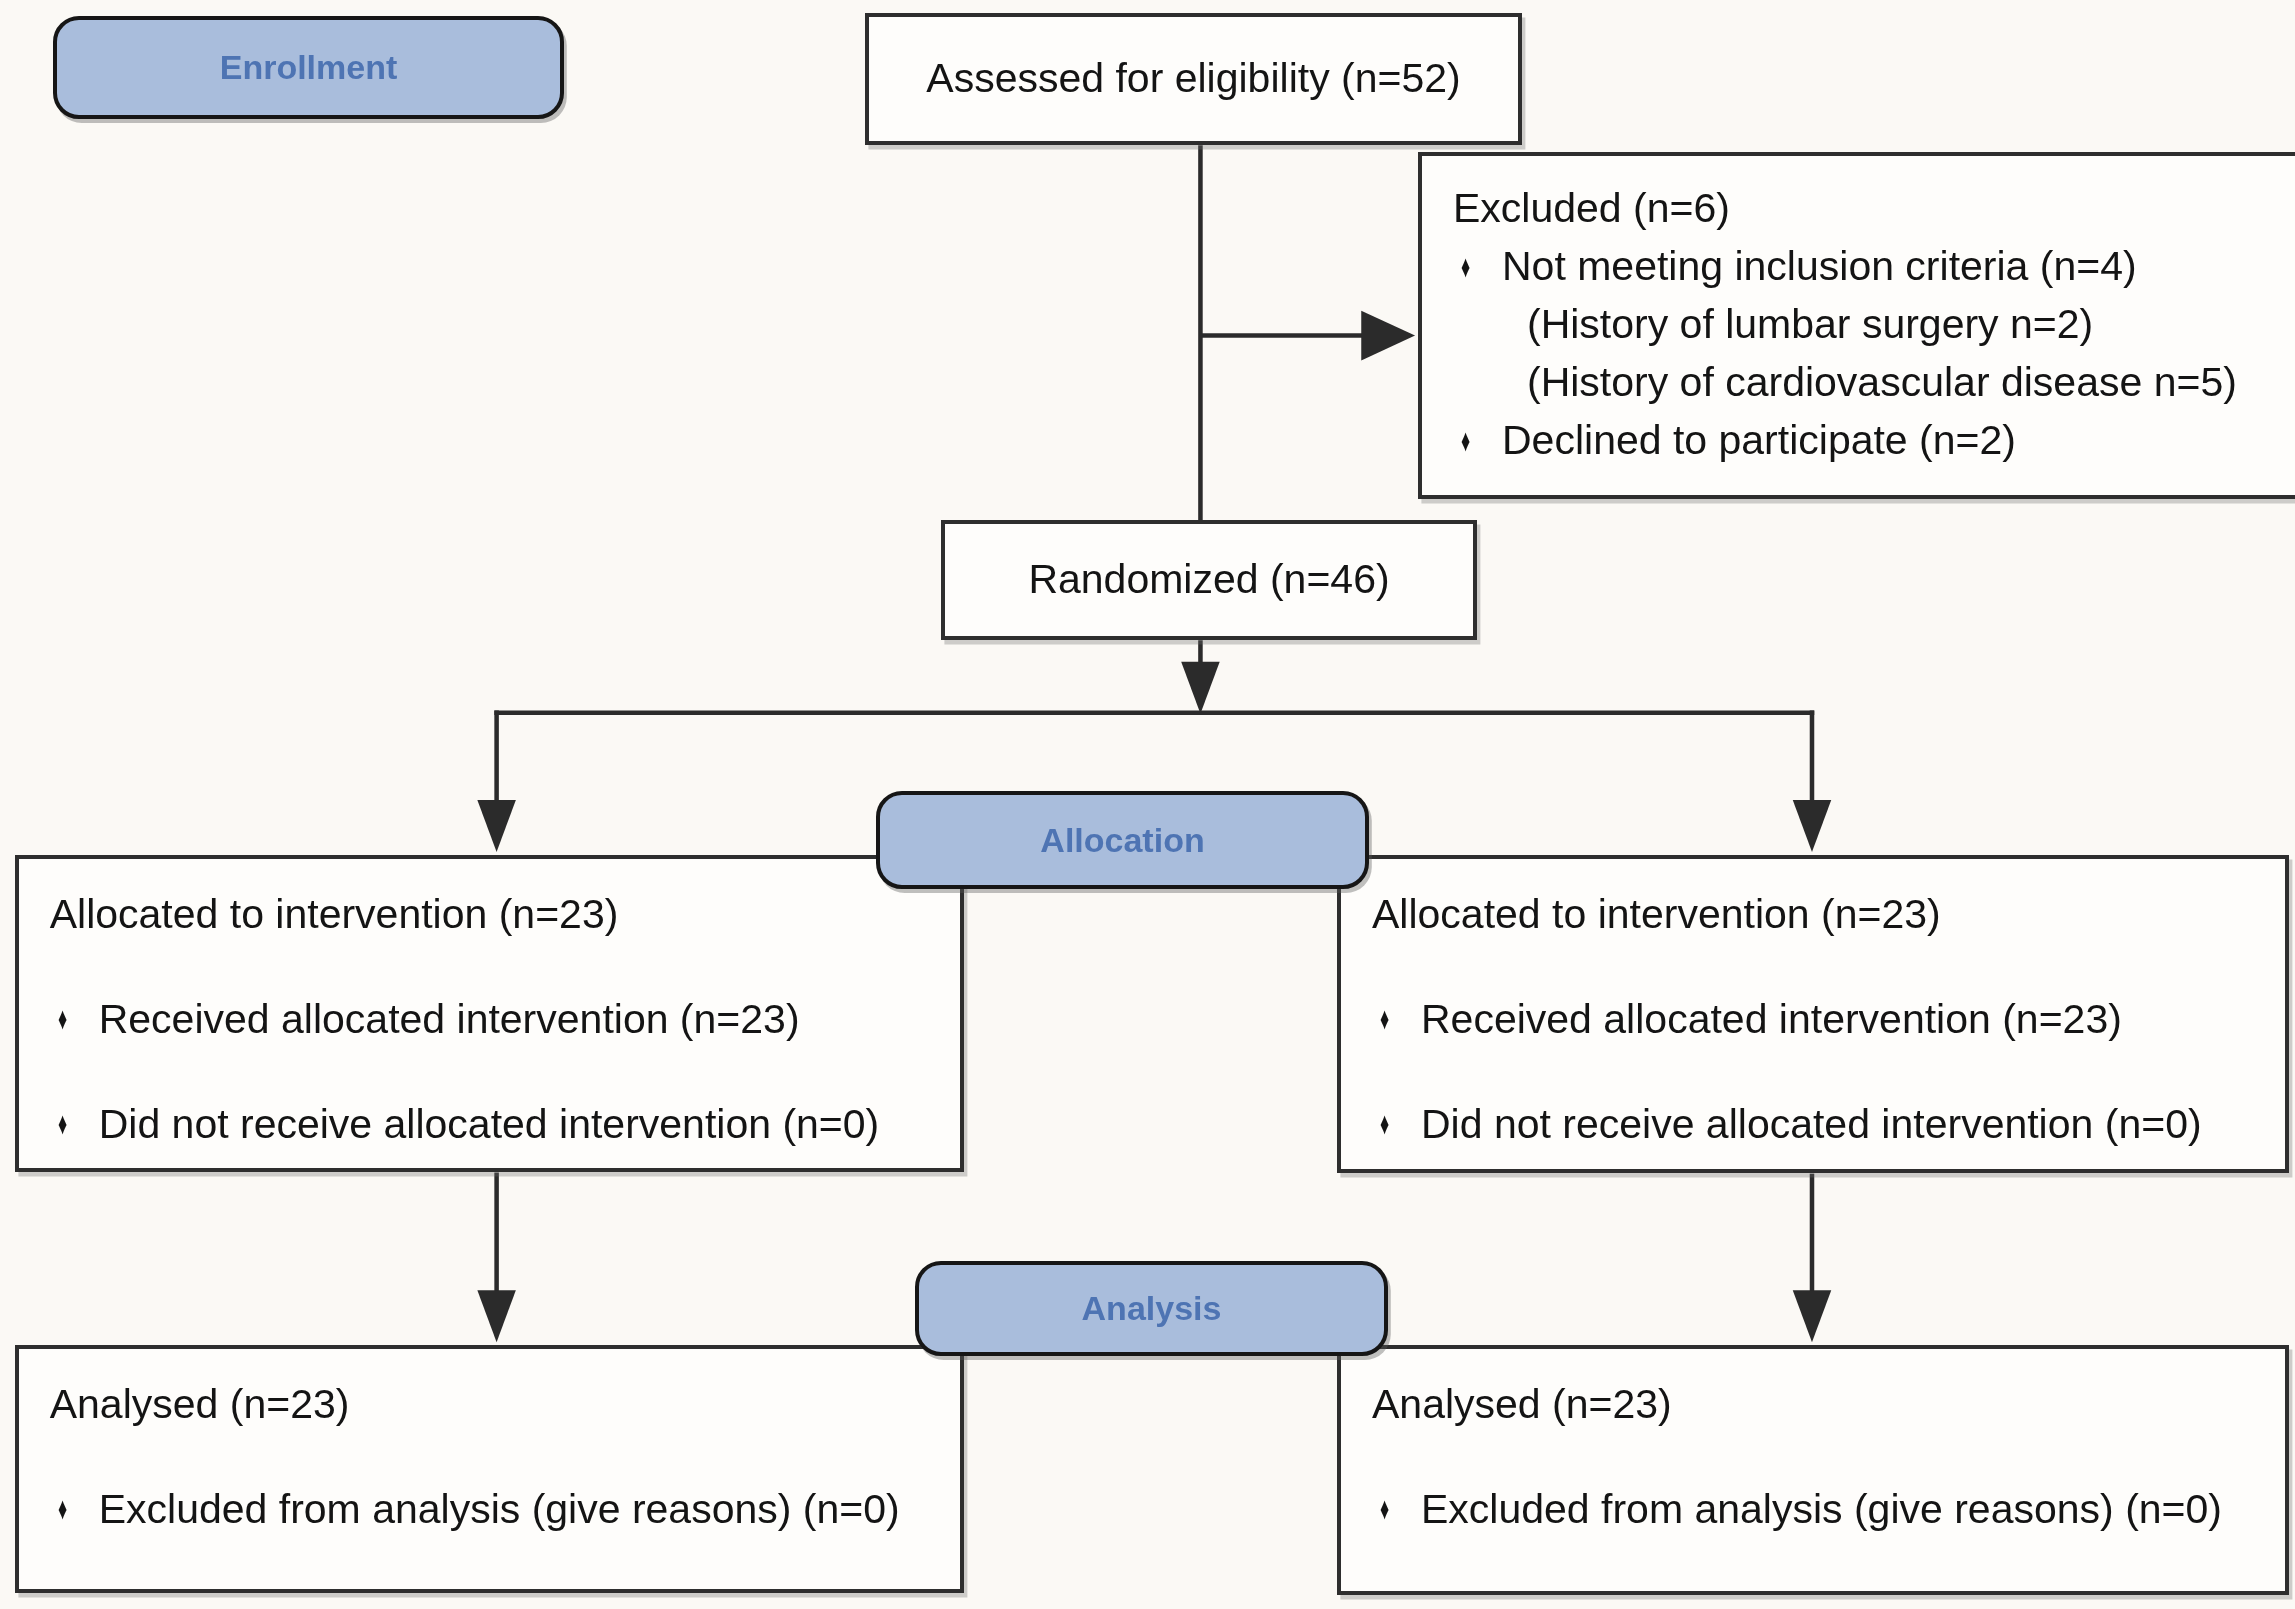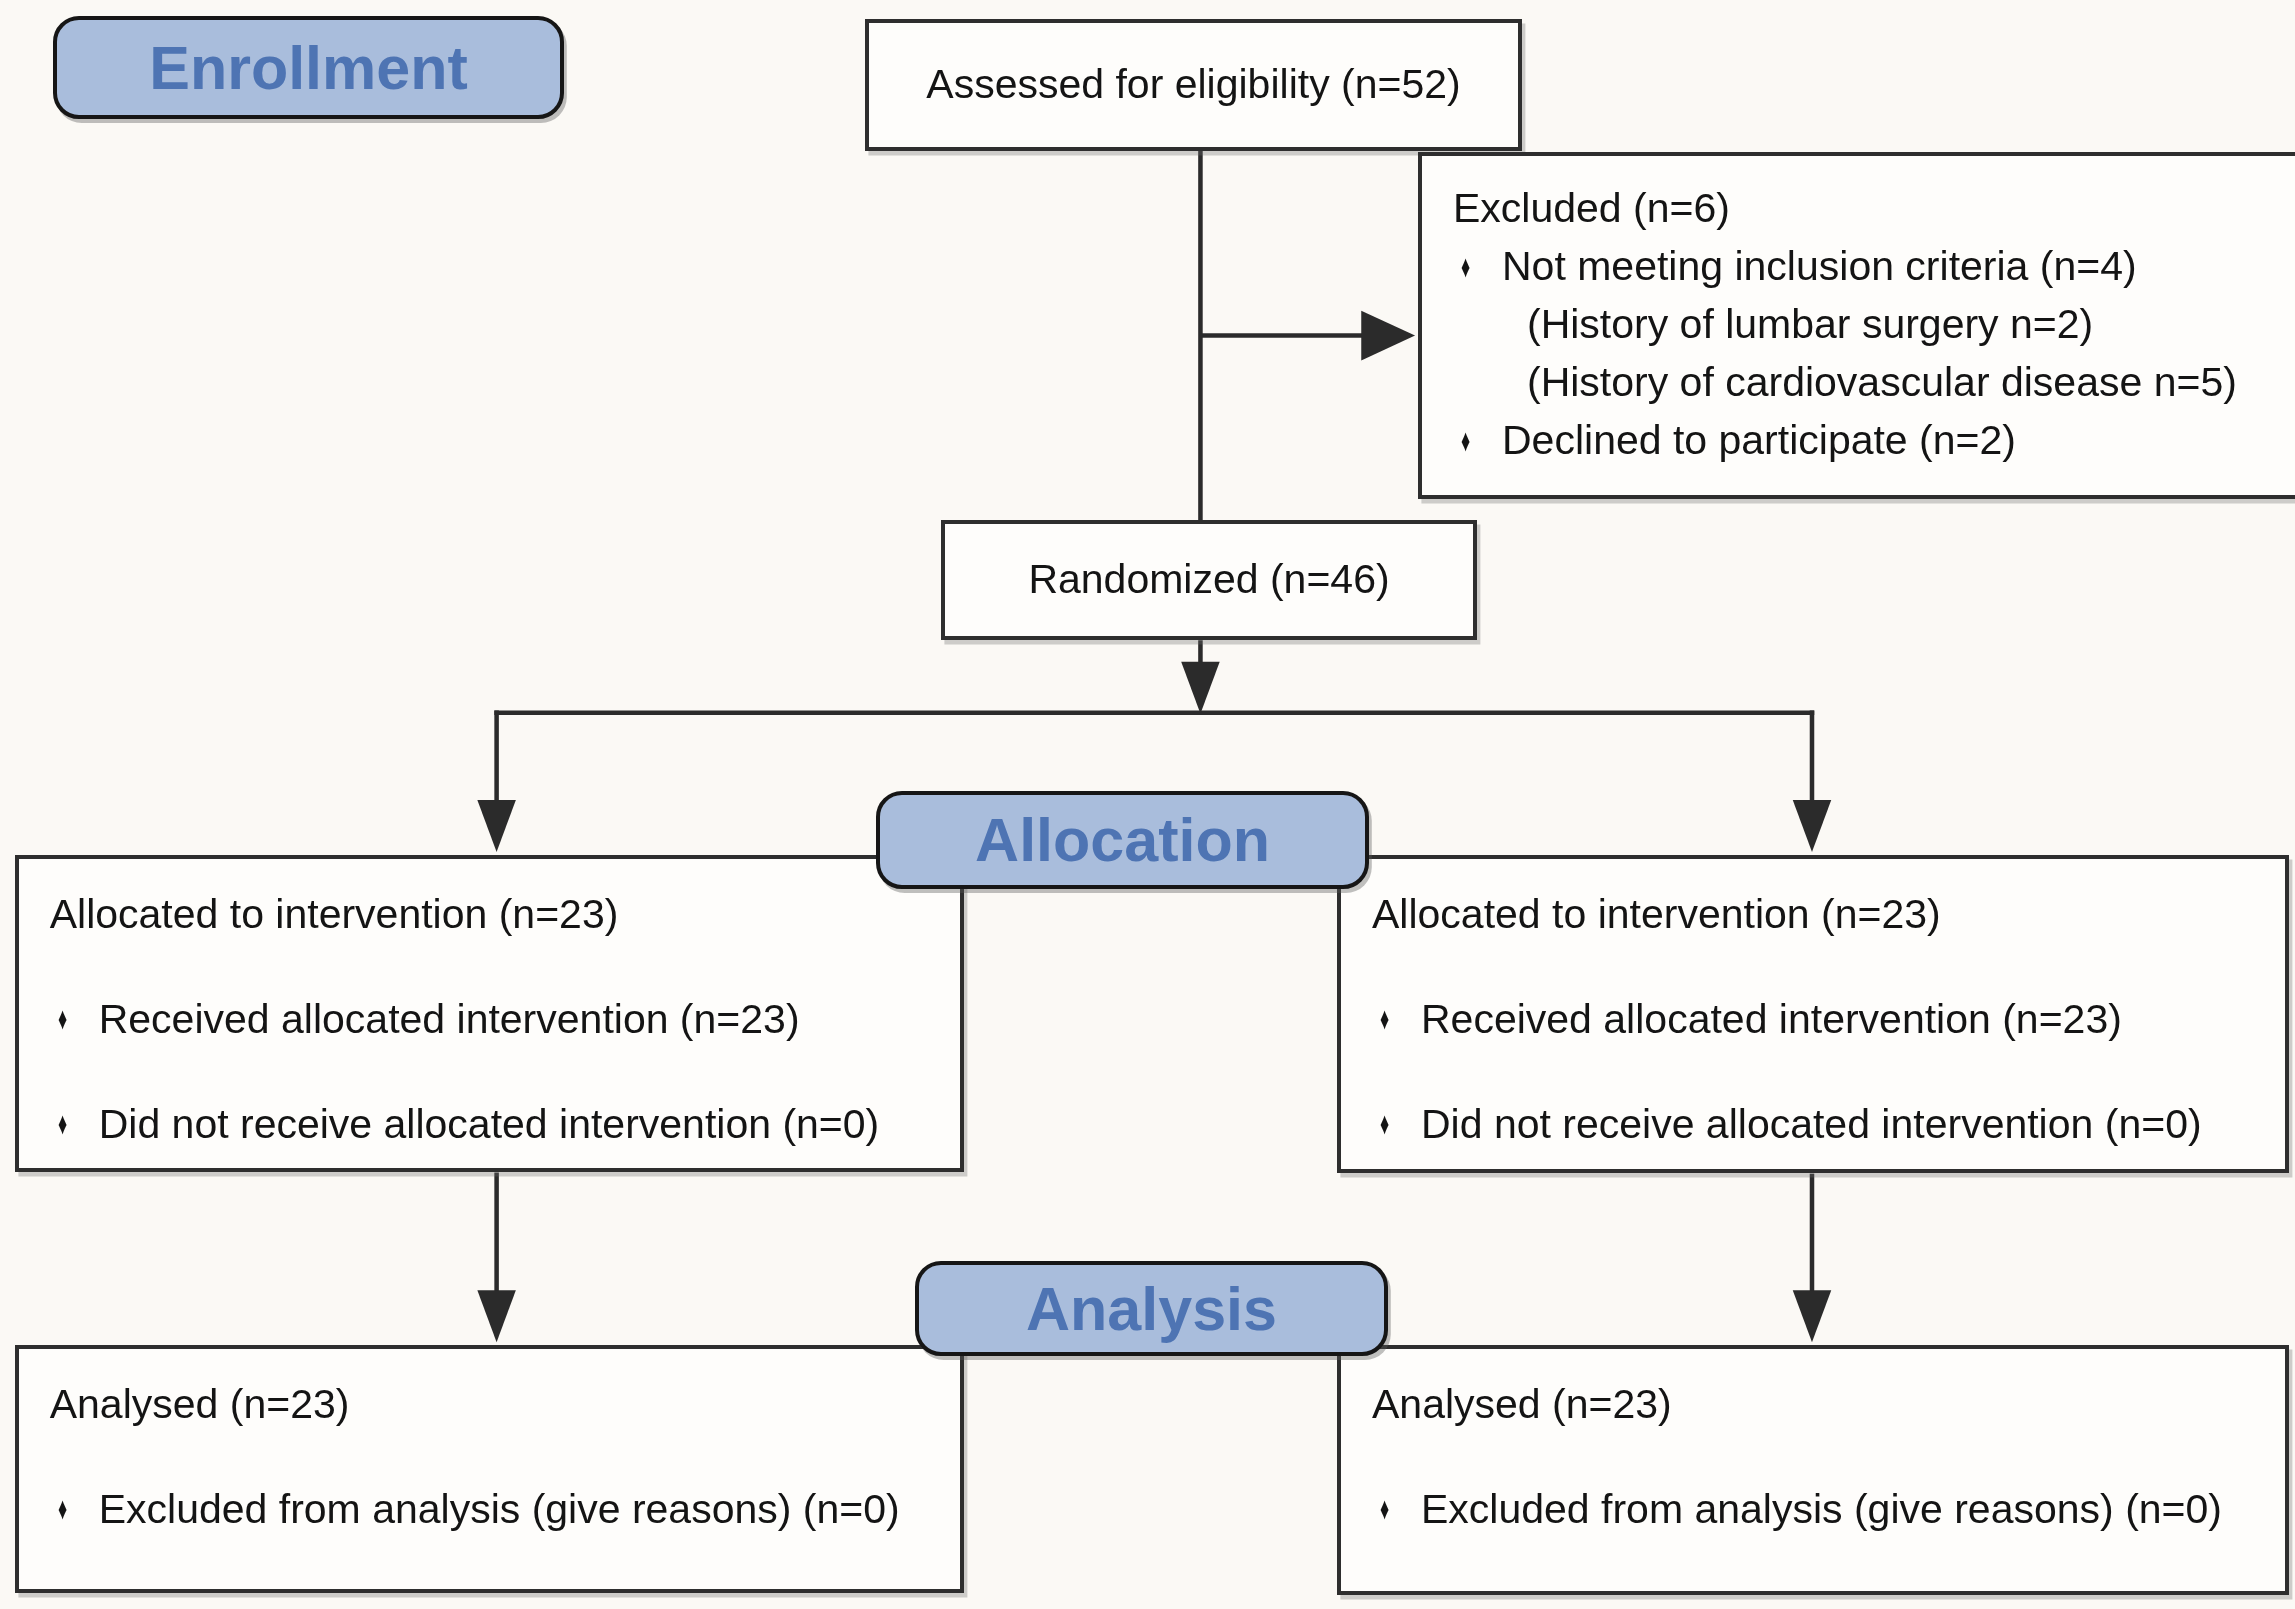--- a/index.html
+++ b/index.html
@@ -63,27 +63,27 @@
   .row.indent{padding-left:74px;}
 
   .banner{
     position:absolute;
     background:var(--banner_fill);
     border:4.5px solid #161616;
     border-radius:26px;
     box-shadow:2.8px 4px 0 rgba(90,90,90,.38);
     display:flex;align-items:center;justify-content:center;
     z-index:3;
-    font-size:61px;
+    font-size:34px;
     font-weight:bold;
     color:var(--banner_text);
   }
 
   
-  #box-assessed   {left:865px;top:19px;  width:657px;height:132px;}
+  #box-assessed   {left:865px;top:13px;  width:657px;height:132px;}
   #box-excluded   {left:1418px;top:152px; width:1025px;height:347px;}
   #box-randomized {left:941px;top:520px; width:536px; height:120px;}
   #box-alloc-left {left:14.7px;  top:855px;width:949px;height:317px;}
   #box-alloc-right{left:1337px;top:855px;width:952px;height:318px;}
   #box-analysis-left {left:14.7px;  top:1345px;width:949px;height:248px;}
   #box-analysis-right{left:1337px;top:1345px;width:952px;height:250px;}
 
   #banner-enrollment{left:53px;  top:16px;  width:511px;height:103px;}
   #banner-allocation{left:876px;top:791px;width:493px;height:98px;}
   #banner-analysis  {left:915px;top:1261px;width:473px;height:95px;}

